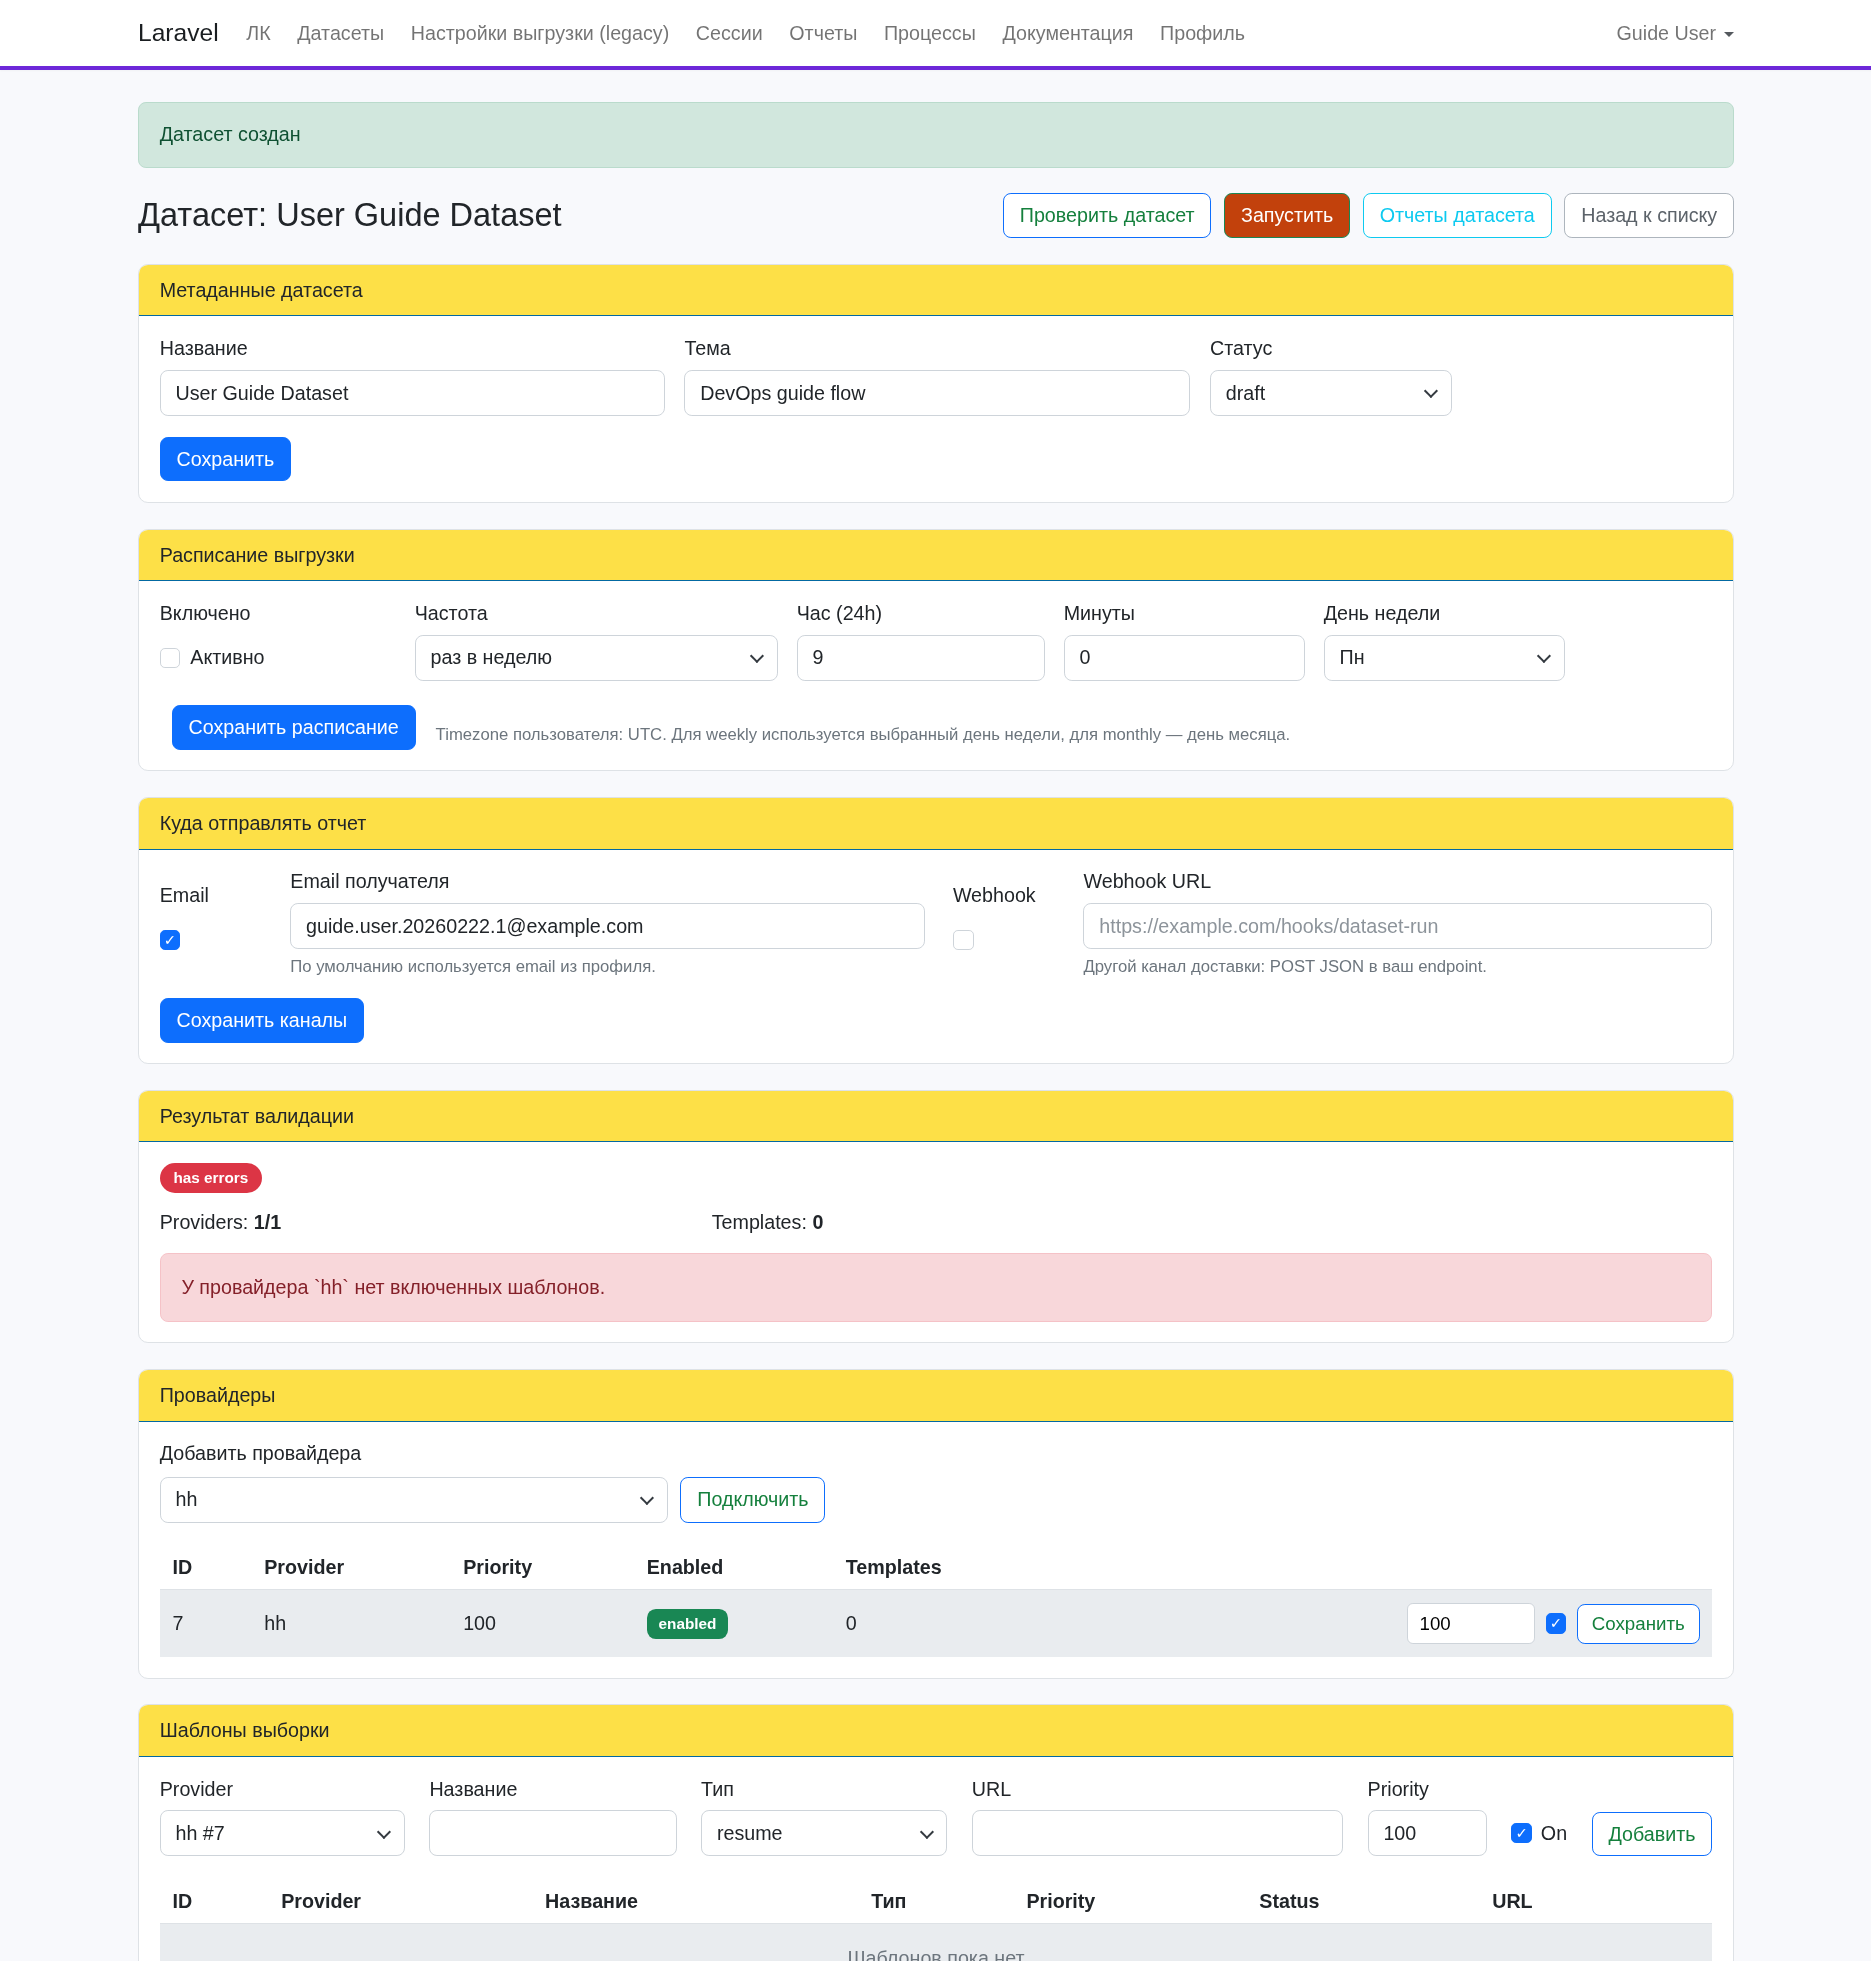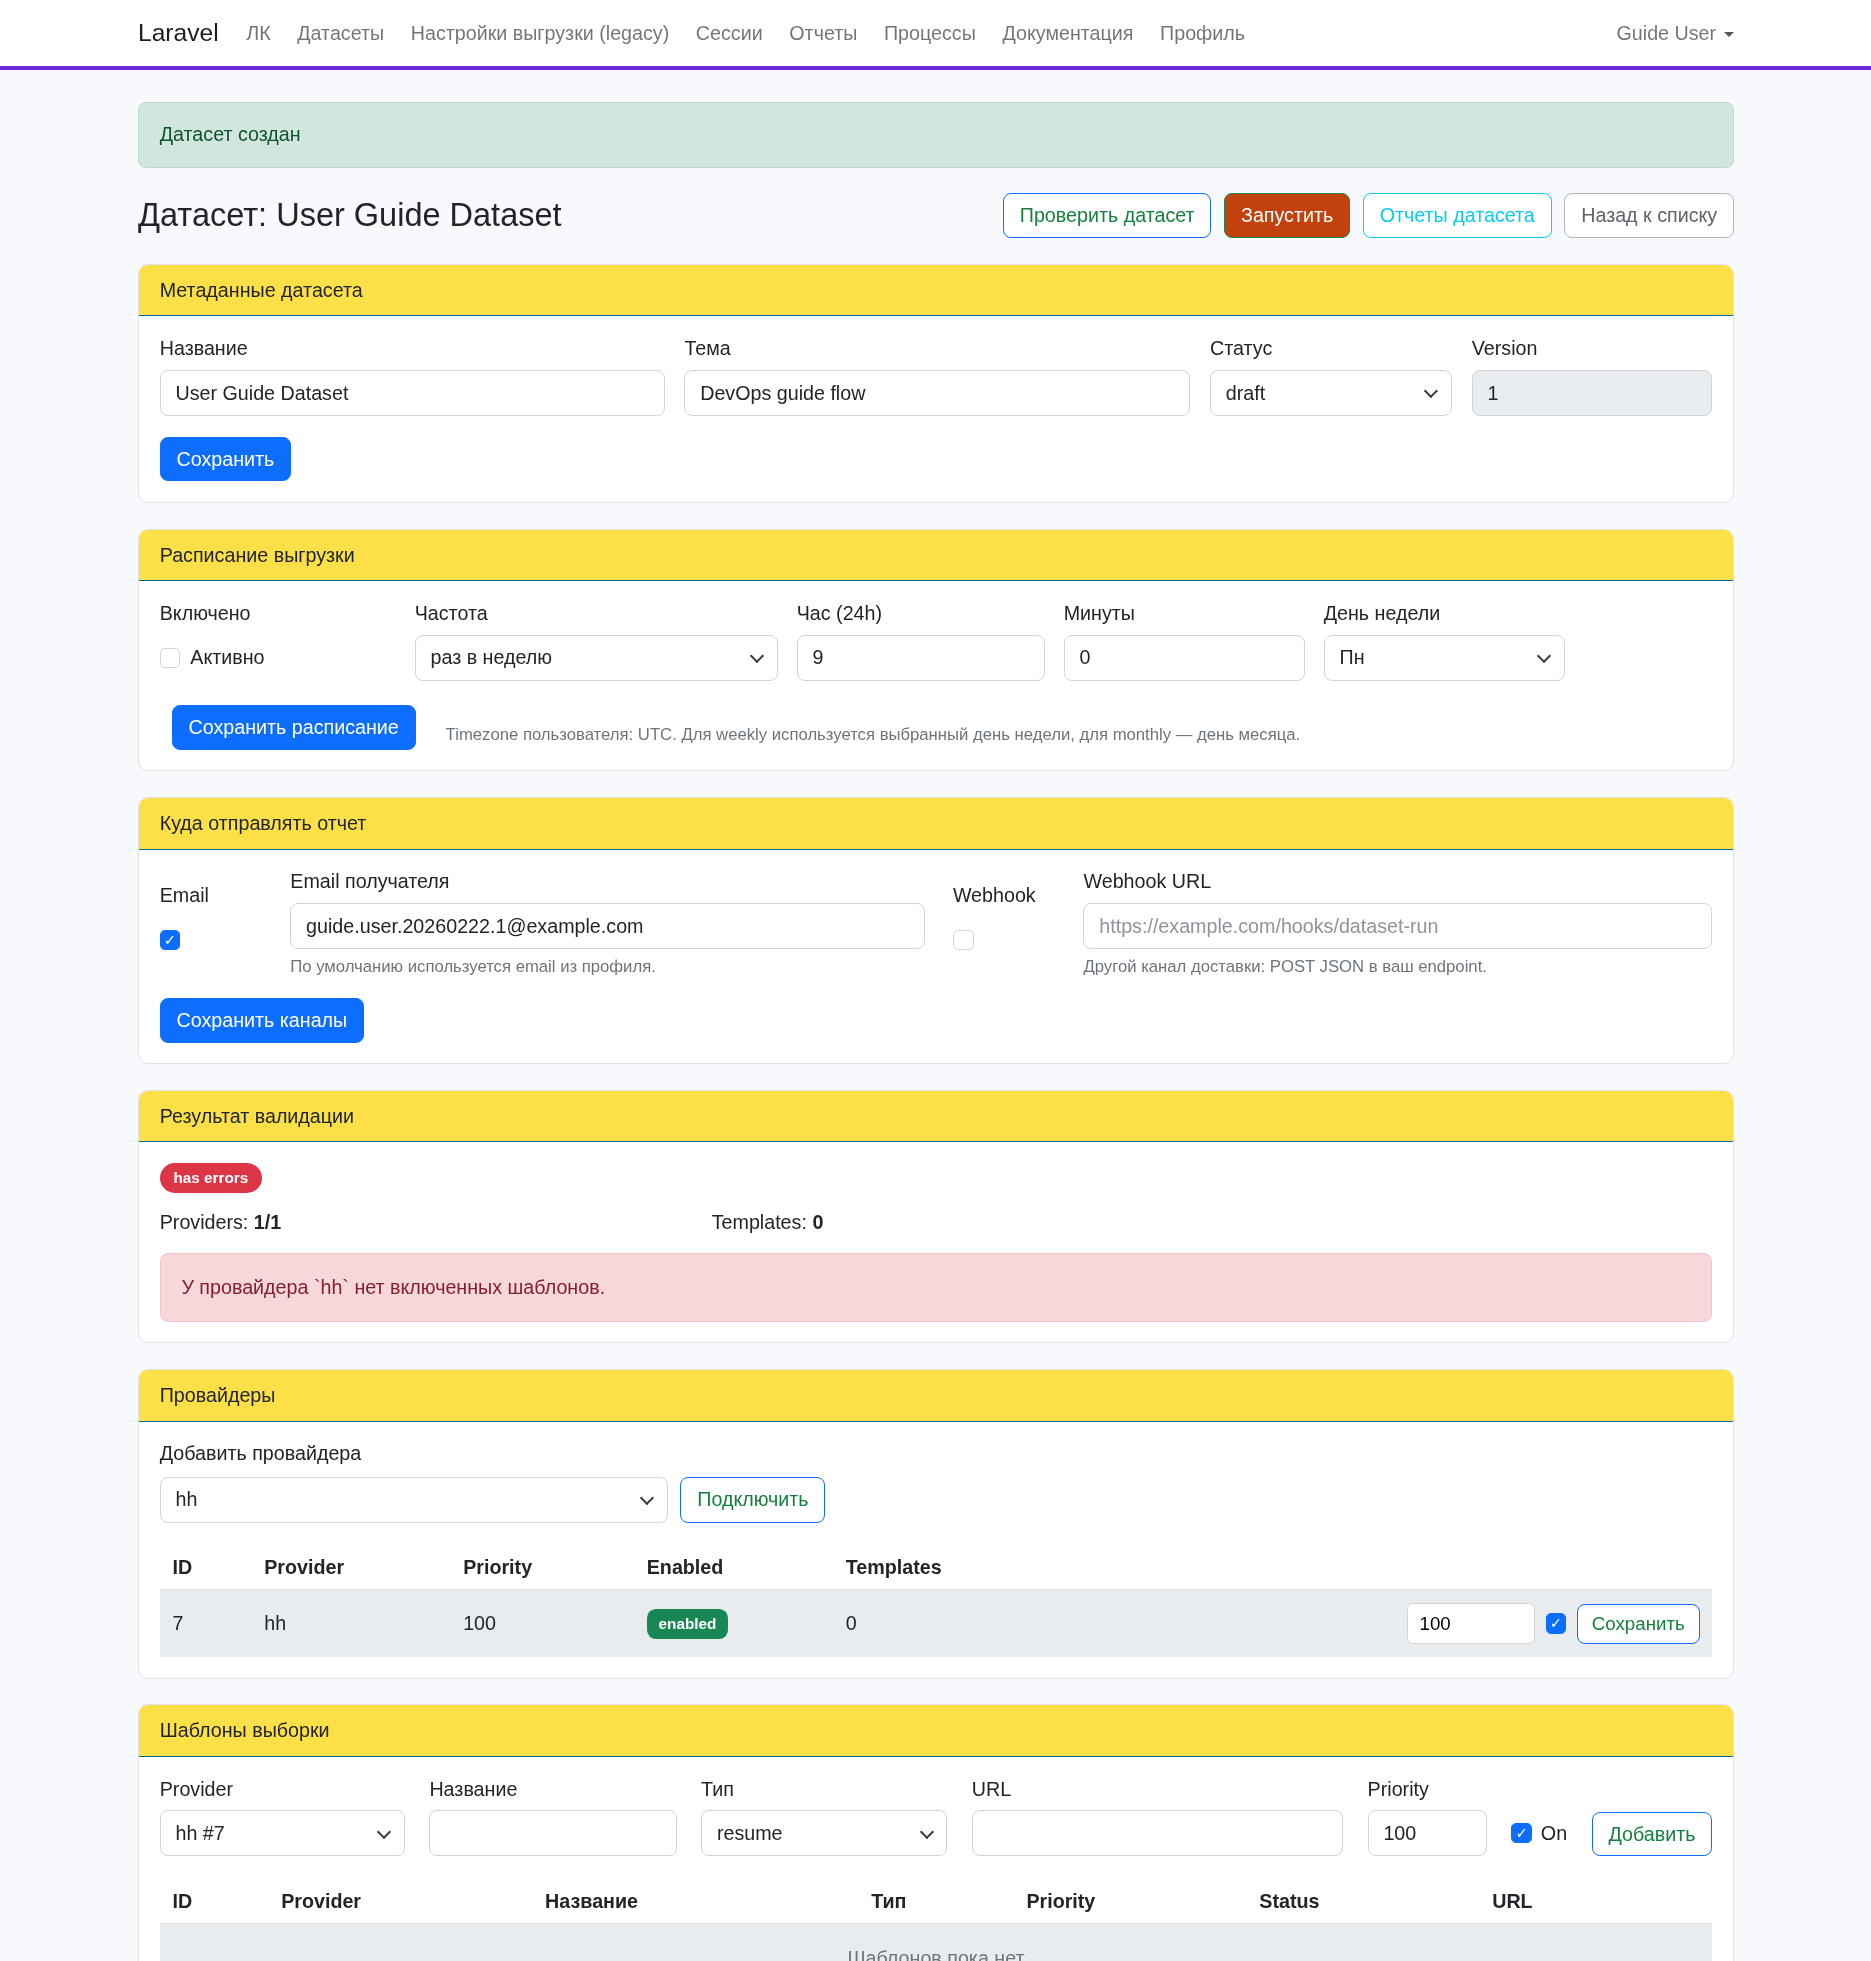--- a/index.html
+++ b/index.html
@@ -52,21 +52,21 @@
   .cb .tick { color:#fff; font-size:14.8px; line-height:1; font-weight:700; }
 
   
   .meta-row { display:flex; gap:19.7px; margin-bottom:20.7px; }
   .mcol-name { width:505px; } .mcol-topic { width:506px; } .mcol-status { width:242px; } .mcol-version { flex:1; }
 
   
   .sched-row { display:flex; gap:19px; margin-bottom:24px; }
   .scol-enabled { width:236px; } .scol-freq { width:363px; } .scol-hour { width:248px; } .scol-min { width:241px; } .scol-dow { width:241px; }
   .check-inline { display:flex; align-items:center; gap:9.9px; height:46px; }
-  .save-row { display:flex; align-items:center; gap:30px;padding-left:12px; }
+  .save-row { display:flex; align-items:center; gap:20px;padding-left:12px; }
 
   
   .chan-row { display:flex; gap:27.6px; margin-bottom:20.7px;align-items:center; }
   .ccol-email { width:103px; } .ccol-recipient { width:635px; } .ccol-webhook { width:103px; } .ccol-url { flex:1; }
   .cb-center { display:flex; align-items:center; height:46px; }
 
   
   .badge { display:inline-block; color:#fff; font-weight:700; }
   .badge-danger { background:#dc3545; font-size:15.3px; padding:5.9px 13.8px; border-radius:984px; }
   .badge-success { background:#198754; font-size:15.3px; padding:5.9px 11.8px; border-radius:8.9px; }
@@ -141,24 +141,20 @@
         <div class="mcol-topic">
           <label class="form-label">Тема</label>
           <input class="control" value="DevOps guide flow" style="">
         </div>
         <div class="mcol-status">
           <label class="form-label">Статус</label>
           <div class="sel">
             <span>draft</span>
             <span class="chev"></span>
           </div>
-        </div>
-        <div class="mcol-version">
-          <label class="form-label">Version</label>
-          <input class="control disabled" disabled="" value="1" style="">
         </div>
       </div>
       <button class="btn btn-primary">Сохранить</button>
     </div>
   </div>
 
   <div class="card">
     <div class="card-header">Расписание выгрузки</div>
     <div class="card-body">
       <div class="sched-row">

